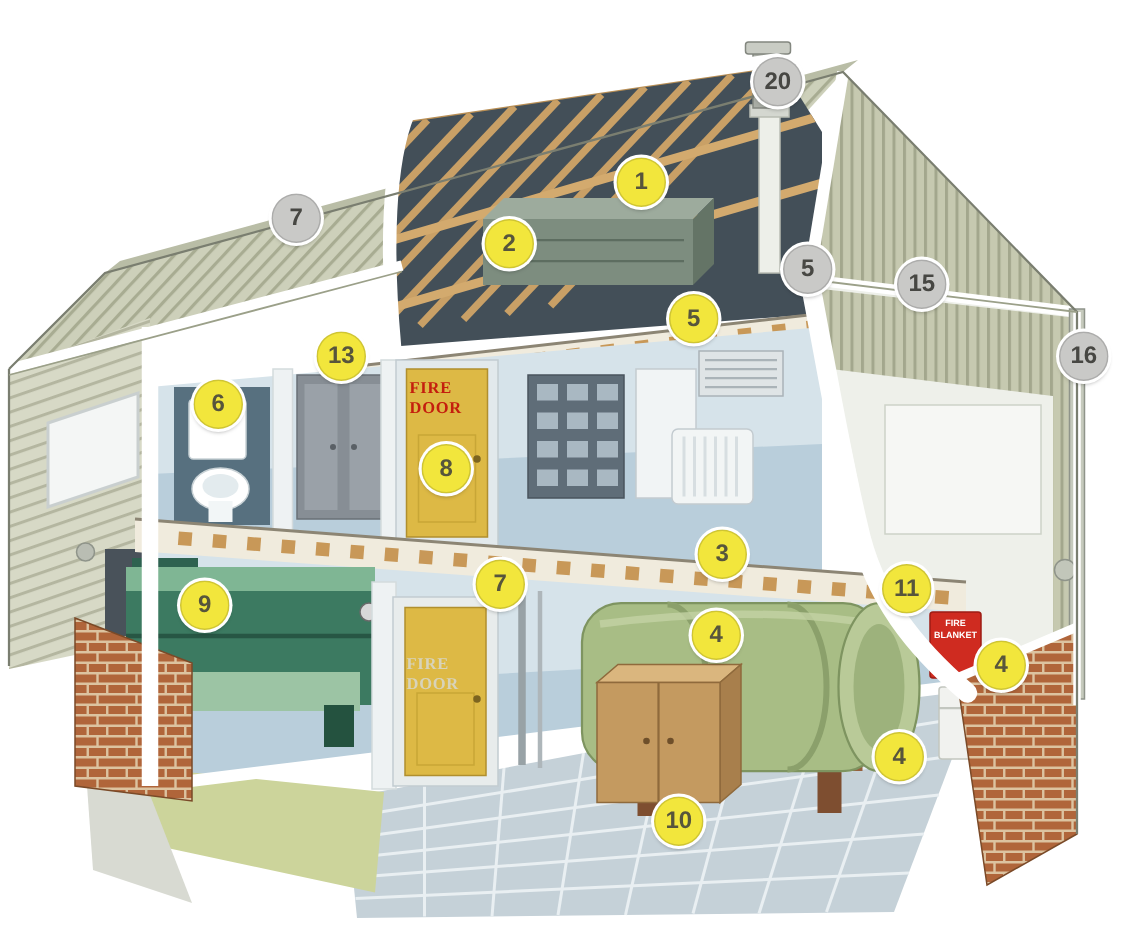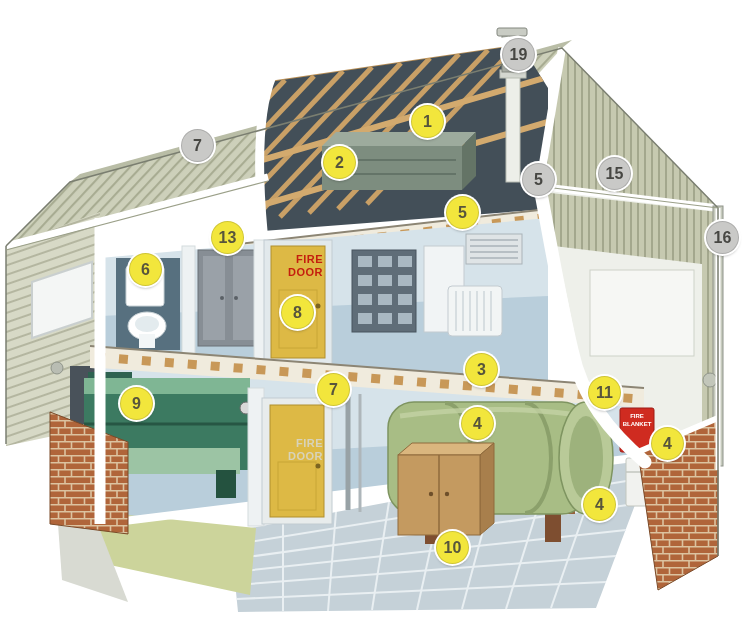--- a/index.html
+++ b/index.html
@@ -14,22 +14,22 @@
     font-weight:bold;font-size:16px;line-height:1;
     box-shadow:0 0 0 2px #ffffff,0 2px 3px rgba(0,0,0,.35);
     border:1px solid rgba(0,0,0,.14);
     box-sizing:border-box;
     cursor:pointer;
     user-select:none;
   }
   .marker.yellow{background:#f2e63c;color:#57553c;}
   .marker.gray{background:#c9c9c7;color:#474743;}
   .door-label{
-    position:absolute;text-align:right;font-weight:bold;
-    white-space:pre-line;letter-spacing:.5px;
+    position:absolute;text-align:left;font-weight:bold;
+    white-space:pre-line;letter-spacing:.5px;font-family:Liberation Serif, serif;
   }
   .door-label.upper{left:273px;top:253px;width:50px;font-size:11px;line-height:1.2;color:#c41e0e;}
   .door-label.lower{left:271px;top:437px;width:52px;font-size:11px;line-height:1.2;color:#d8d3ba;}
   .blanket-label{
     position:absolute;left:620px;top:413px;width:34px;text-align:center;
     font-weight:bold;font-size:6px;line-height:1.3;color:#ffffff;white-space:pre-line;
   }
 </style>
 </head>
 <body>
@@ -309,19 +309,19 @@
   <div class="marker yellow" style="left:446px;top:196px">5</div>
   <div class="marker yellow" style="left:129px;top:253px">6</div>
   <div class="marker yellow" style="left:317px;top:373px">7</div>
   <div class="marker yellow" style="left:281px;top:296px">8</div>
   <div class="marker yellow" style="left:120px;top:387px">9</div>
   <div class="marker yellow" style="left:436px;top:531px">10</div>
   <div class="marker yellow" style="left:651px;top:427px">4</div>
   <div class="marker yellow" style="left:588px;top:376px">11</div>
   <div class="marker yellow" style="left:211px;top:221px">13</div>
   <div class="marker gray" style="left:181px;top:129px">7</div>
-  <div class="marker gray" style="left:598px;top:157px">15</div>
+  <div class="marker gray" style="left:598px;top:173px">15</div>
   <div class="marker gray" style="left:706px;top:221px">16</div>
   <div class="marker gray" style="left:522px;top:163px">5</div>
-  <div class="marker gray" style="left:502px;top:38px">19</div>
+  <div class="marker gray" style="left:502px;top:38px">20</div>
 </div>
 
 </div>
 
 </body></html>

